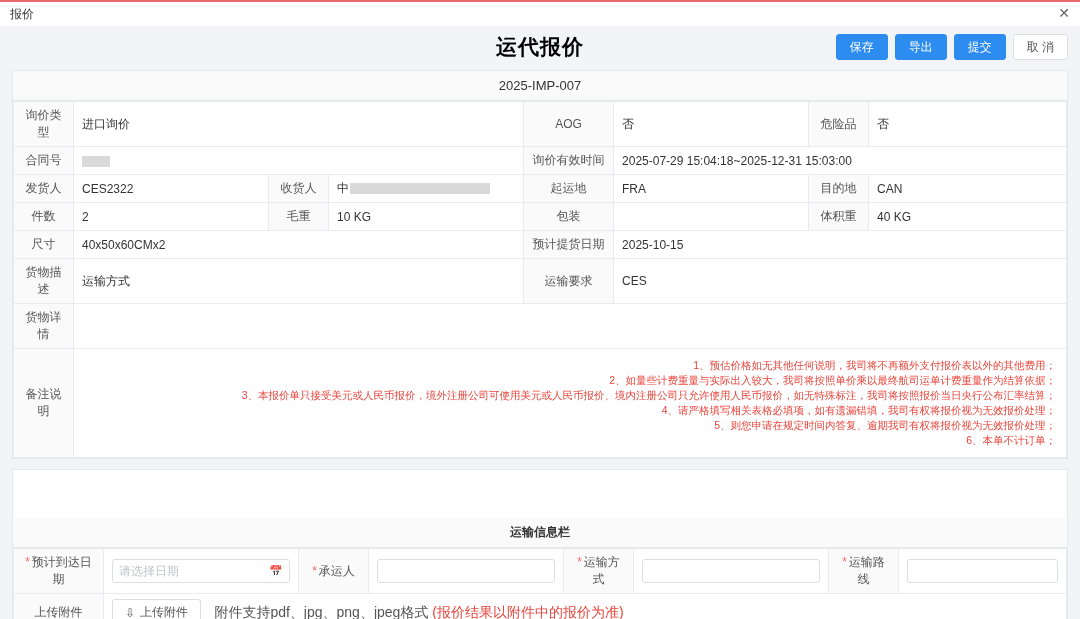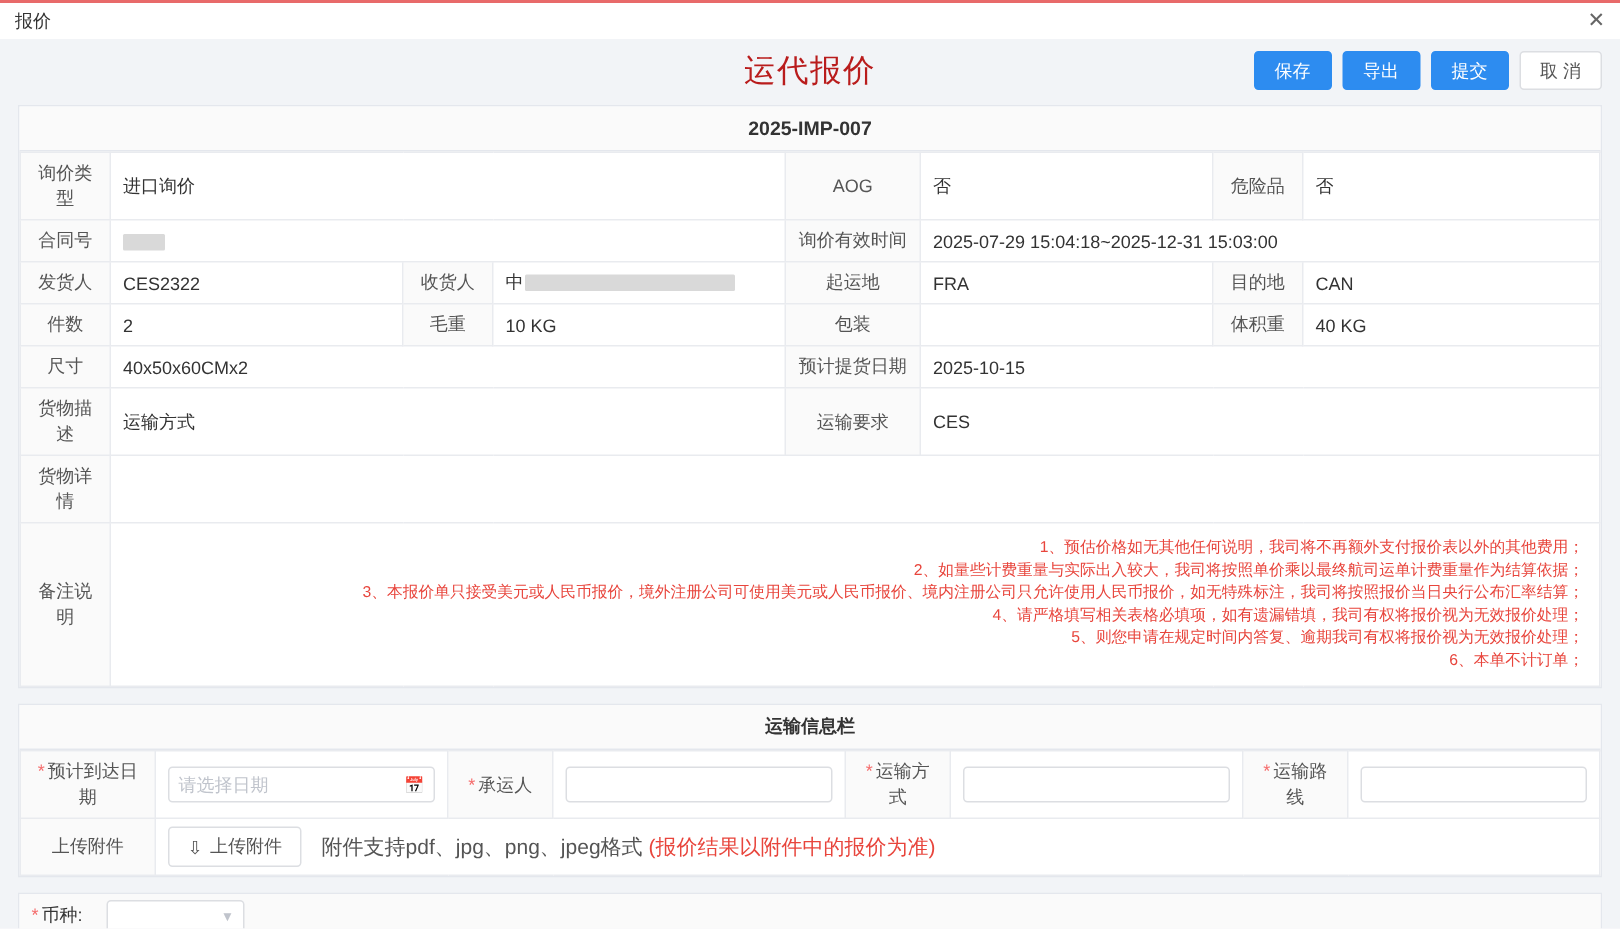--- a/index.html
+++ b/index.html
@@ -44,23 +44,23 @@
   .header-row {
     display: flex; align-items: center; justify-content: space-between;
     padding: 6px 0 8px 0;
     position: relative;
     height: 44px;
   }
   .header-title {
     position: absolute;
     left: 0; right: 0;
     text-align: center;
-    color: #b91c1c;
+    color: #000000;
     font-size: 21px;
-    font-weight: 400;
+    font-weight: 700;
     letter-spacing: 1px;
     pointer-events: none;
   }
   .btns { margin-left: auto; display: flex; gap: 7px; z-index: 2; }
   .btn {
     font-size: 12px;
     padding: 4px 13px;
     border-radius: 3px;
     border: 1px solid #2d8cf0;
     background: #2d8cf0;
@@ -72,21 +72,21 @@
     background: #fff; color: #555; border: 1px solid #dcdee2;
   }
   
   .card {
     background: #fff;
     border: 1px solid #e4e7ed;
     margin-bottom: 10px;
   }
   .doc-title {
     text-align: center;
-    font-weight: 700;
+    font-weight: 400;
     font-size: 13px;
     padding: 7px 0;
     border-bottom: 1px solid #e4e7ed;
     background: #fafafa;
   }
   table.grid { width: 100%; border-collapse: collapse; table-layout: fixed; }
   table.grid td {
     border: 1px solid #e9ebef;
     padding: 5px 8px;
     font-size: 12px;
@@ -115,20 +115,21 @@
     padding: 4px 2px;
   }
   .notes div { white-space: nowrap; text-align: right; }
   .section-title {
     text-align: center;
     font-weight: 700;
     font-size: 12px;
     padding: 6px 0;
     background: #fafafa;
     border-bottom: 1px solid #e4e7ed;
+    margin-top: 48px;
   }
   .req { color: #f56c6c; margin-right: 2px; }
   .inp {
     border: 1px solid #dcdee2;
     border-radius: 3px;
     height: 24px;
     background: #fff;
     display: flex;
     align-items: center;
     padding: 0 6px;

